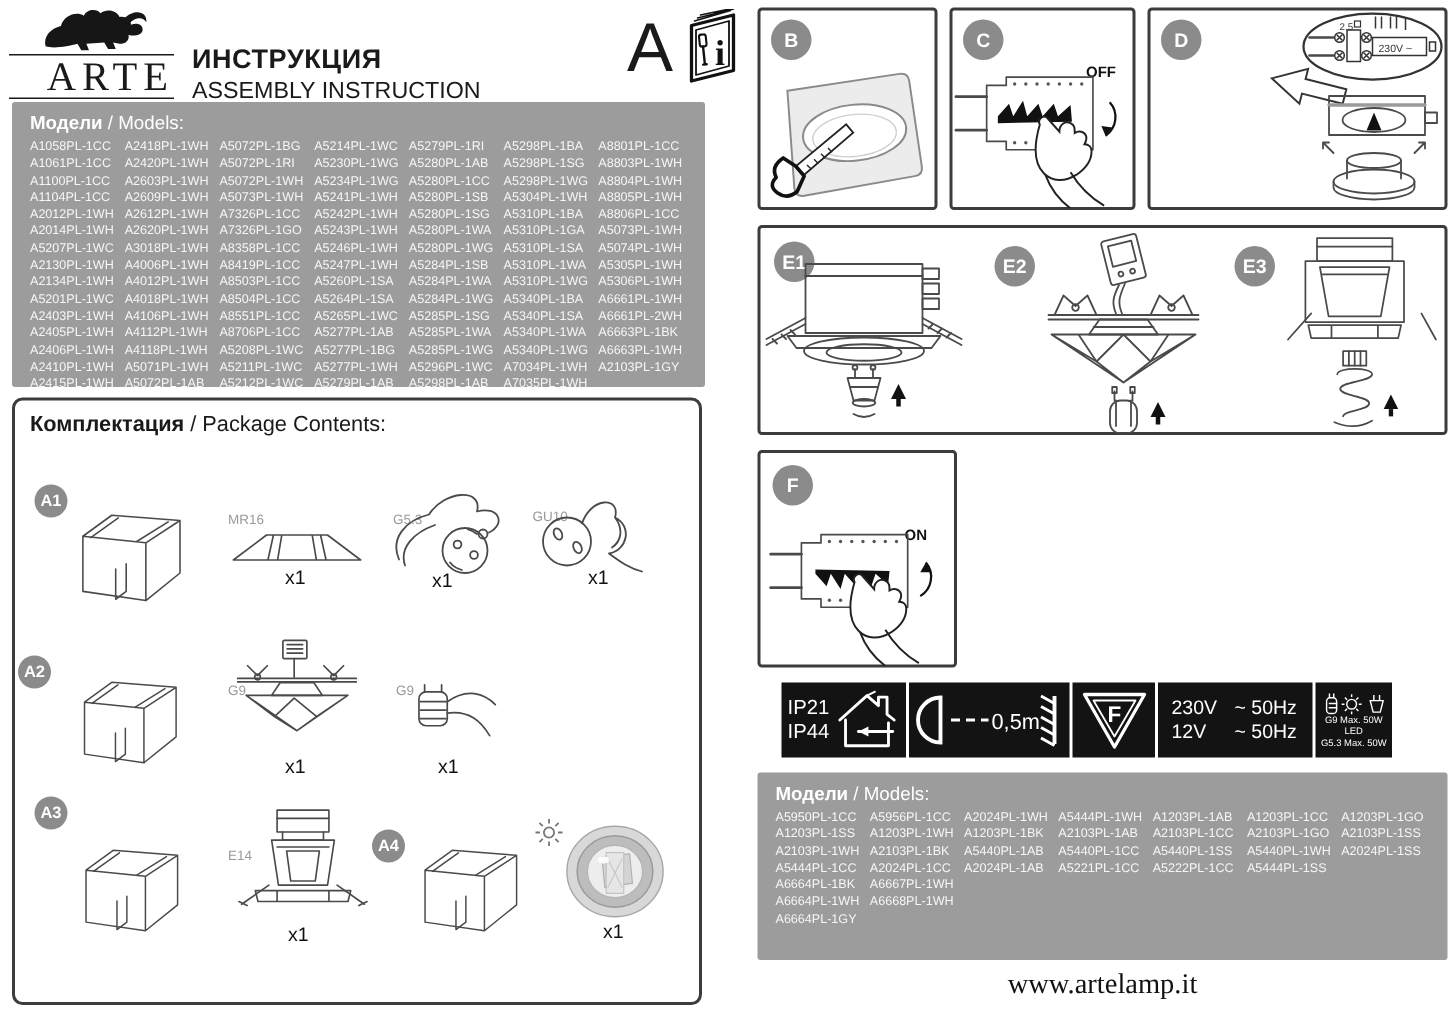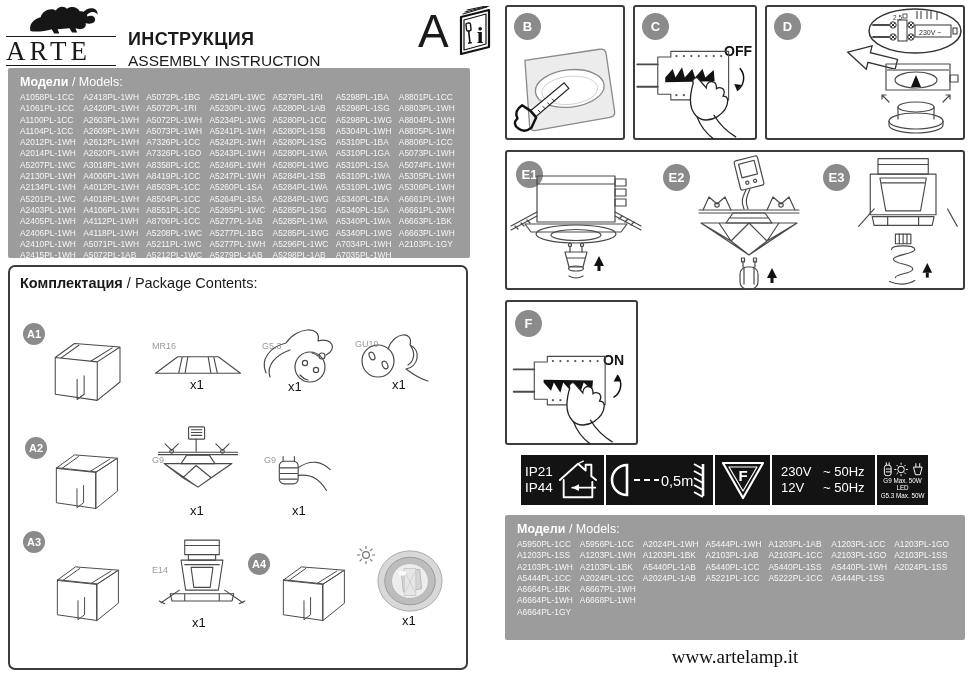--- a/index.html
+++ b/index.html
@@ -1,19 +1,19 @@
 <!DOCTYPE html>
 <html><head>
 <meta charset="utf-8">
 <style>
   html,body{margin:0;padding:0;background:#fff;}
   .page{position:relative;width:970px;height:678px;background:#fff;overflow:hidden;
         font-family:"Liberation Sans",sans-serif;color:#1a1a1a;}
   
-  .logo{position:absolute;left:6px;top:2px;width:110px;text-align:left;}
+  .logo{position:absolute;left:6px;top:2px;width:110px;text-align:right;}
   .logo .lion{display:block;margin:0 auto;}
   .logo .arte{font-family:"Liberation Serif",serif;font-size:27px;letter-spacing:4px;
               border-top:1.5px solid #1a1a1a;line-height:28px;}
   .logo .lamp{font-family:"Liberation Serif",serif;font-size:8px;letter-spacing:11px;
               border-top:1.5px solid #1a1a1a;line-height:11px;padding-left:6px;}
   .hdr-title{position:absolute;left:128px;top:29px;}
   .t-ru{font-weight:bold;font-size:18px;letter-spacing:.4px;}
   .t-en{font-size:15.5px;margin-top:2px;}
   .a-mark{position:absolute;left:418px;top:6px;display:flex;align-items:center;gap:5px;}
   .a-letter{font-size:46px;line-height:48px;}
@@ -36,21 +36,21 @@
   .abs{position:absolute;}
   .lamp-label{position:absolute;font-size:9px;color:#9a9a9a;}
   .qty{position:absolute;font-size:13px;color:#111;}
   
   .step{position:absolute;background:#fff;border:2px solid #3c3c3c;border-radius:3px;box-sizing:border-box;}
   .step-b{left:505px;top:5px;width:120px;height:135px;}
   .step-c{left:633px;top:5px;width:124px;height:135px;}
   .step-d{left:765px;top:5px;width:200px;height:135px;}
   .step-e{left:505px;top:150px;width:460px;height:140px;}
   .step-f{left:505px;top:300px;width:133px;height:145px;}
-  .sw-label{position:absolute;font-weight:bold;font-size:14px;color:#111;}
+  .sw-label{position:absolute;font-weight:bold;font-size:10px;color:#111;}
   
   .spec-row{position:absolute;left:505px;top:455px;height:50px;display:flex;gap:2px;padding-left:16px;}
   .spec{background:#131313;color:#fff;height:50px;box-sizing:border-box;display:flex;
         align-items:center;justify-content:center;overflow:hidden;}
   .ib1{width:83px;gap:3px;padding-left:4px;justify-content:flex-start;}
   .ib2{width:107px;}
   .ib3{width:55px;}
   .ib4{width:103px;flex-direction:column;align-items:flex-start;padding-left:9px;justify-content:center;}
   .ib5{width:55px;}
   .ib6{width:51px;flex-direction:column;justify-content:center;}
@@ -252,21 +252,21 @@
     <div class="qty" style="left:278px;top:112px;">x1</div>
     <div class="lamp-label" style="left:345px;top:72px;">GU10</div>
     <svg class="abs" style="left:340px;top:58px;" width="80" height="58" viewBox="0 0 80 58">
       <circle class="ln" cx="28" cy="36" r="16"></circle>
       <ellipse class="ln" cx="22" cy="31" rx="2.6" ry="4" transform="rotate(-25 22 31)"></ellipse>
       <ellipse class="ln" cx="35" cy="40" rx="2.6" ry="4" transform="rotate(-25 35 40)"></ellipse>
       <path class="ln" d="M38,24 C44,6 64,6 60,20 C72,26 68,42 56,44 M56,44 C64,50 70,54 78,56 M60,20 C66,28 64,36 58,40"></path>
     </svg>
     <div class="qty" style="left:382px;top:110px;">x1</div>
 
-    <div class="badge" style="left:15px;top:170px;">A2</div>
+    <div class="badge" style="left:2px;top:170px;">A2</div>
     <svg class="abs" style="left:36px;top:178px;" width="90" height="66" viewBox="0 0 100 80">
       <path class="ln" d="M8,28 L8,70 L56,77 L56,33 Z M8,28 L30,12 L82,16 L56,33 Z M56,33 L82,16 L82,56 L56,77 Z M14,29 L35,14 M49,32 L73,17"></path>
       <path class="ln" d="M33,53 L33,76 L41,70 L41,49"></path>
     </svg>
     <div class="lamp-label" style="left:142px;top:188px;">G9</div>
     <svg class="abs" style="left:140px;top:158px;" width="96" height="80" viewBox="0 0 100 85">
       <rect class="ln" x="40" y="2" width="17" height="13" rx="1"></rect>
       <path class="ln" d="M43,5 L54,5 M43,8 L54,8 M43,11 L54,11 M48,15 L48,28"></path>
       <path class="ln" d="M8,29 L92,29 M8,31.5 L92,31.5"></path>
       <circle class="ln" cx="22" cy="28" r="2"></circle>

